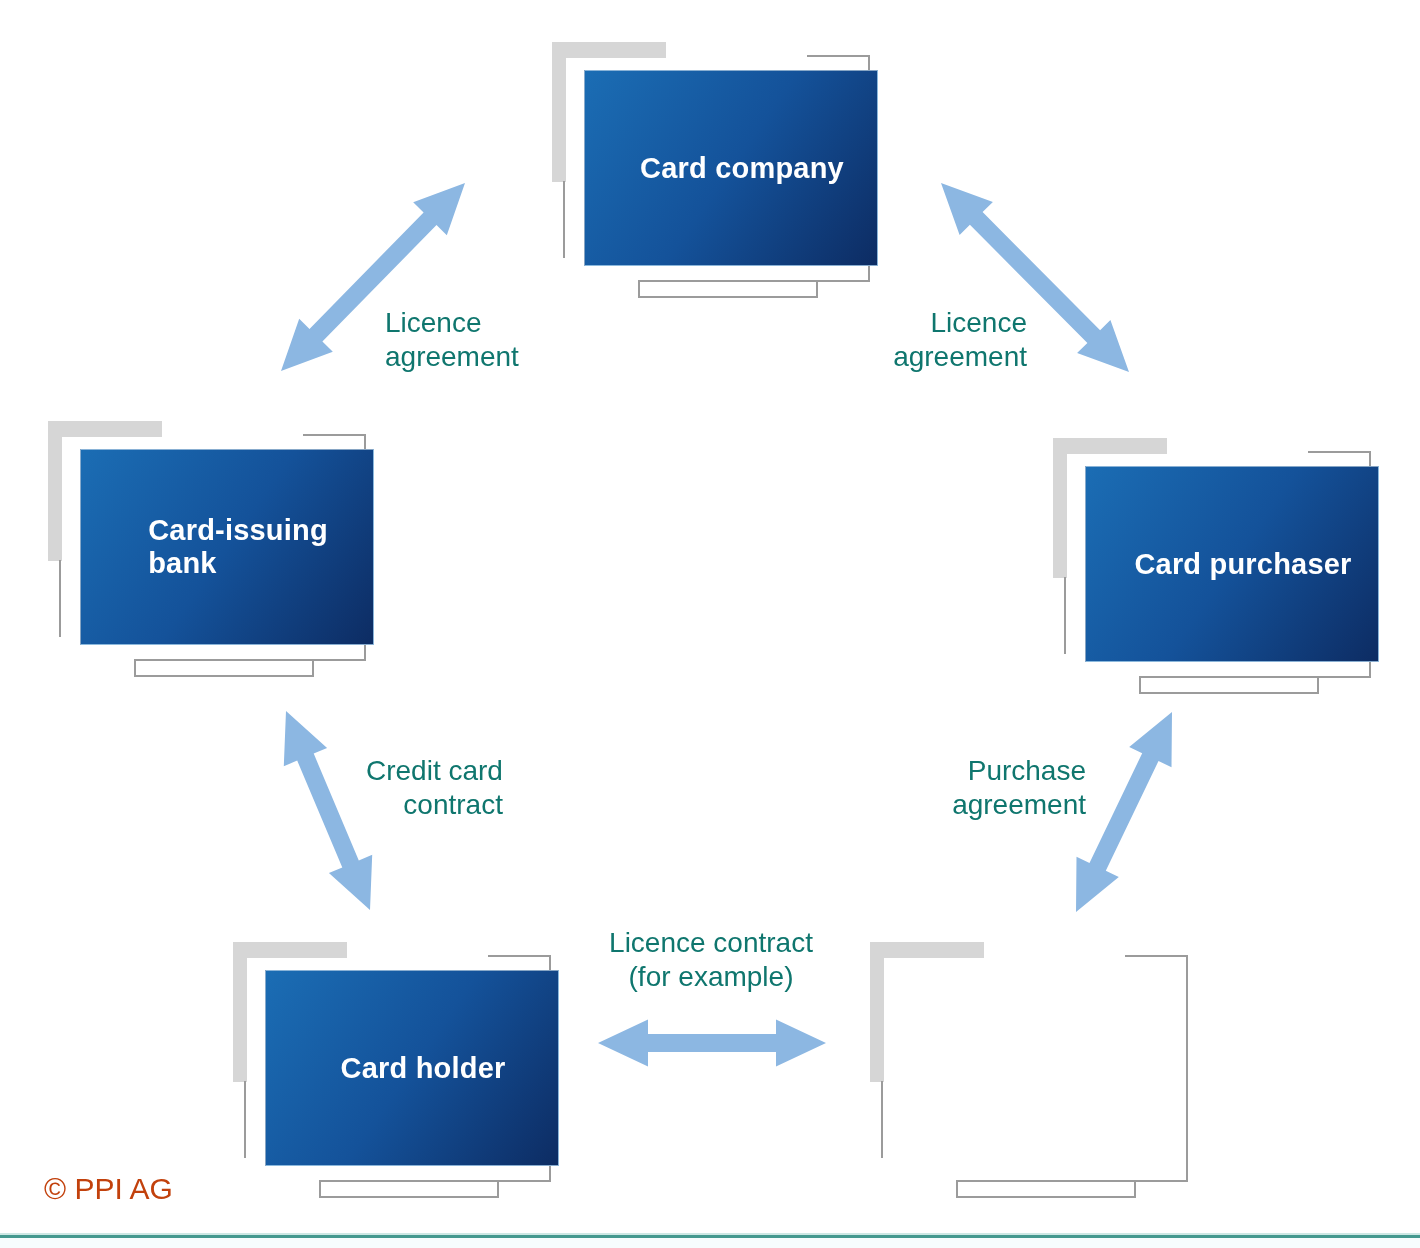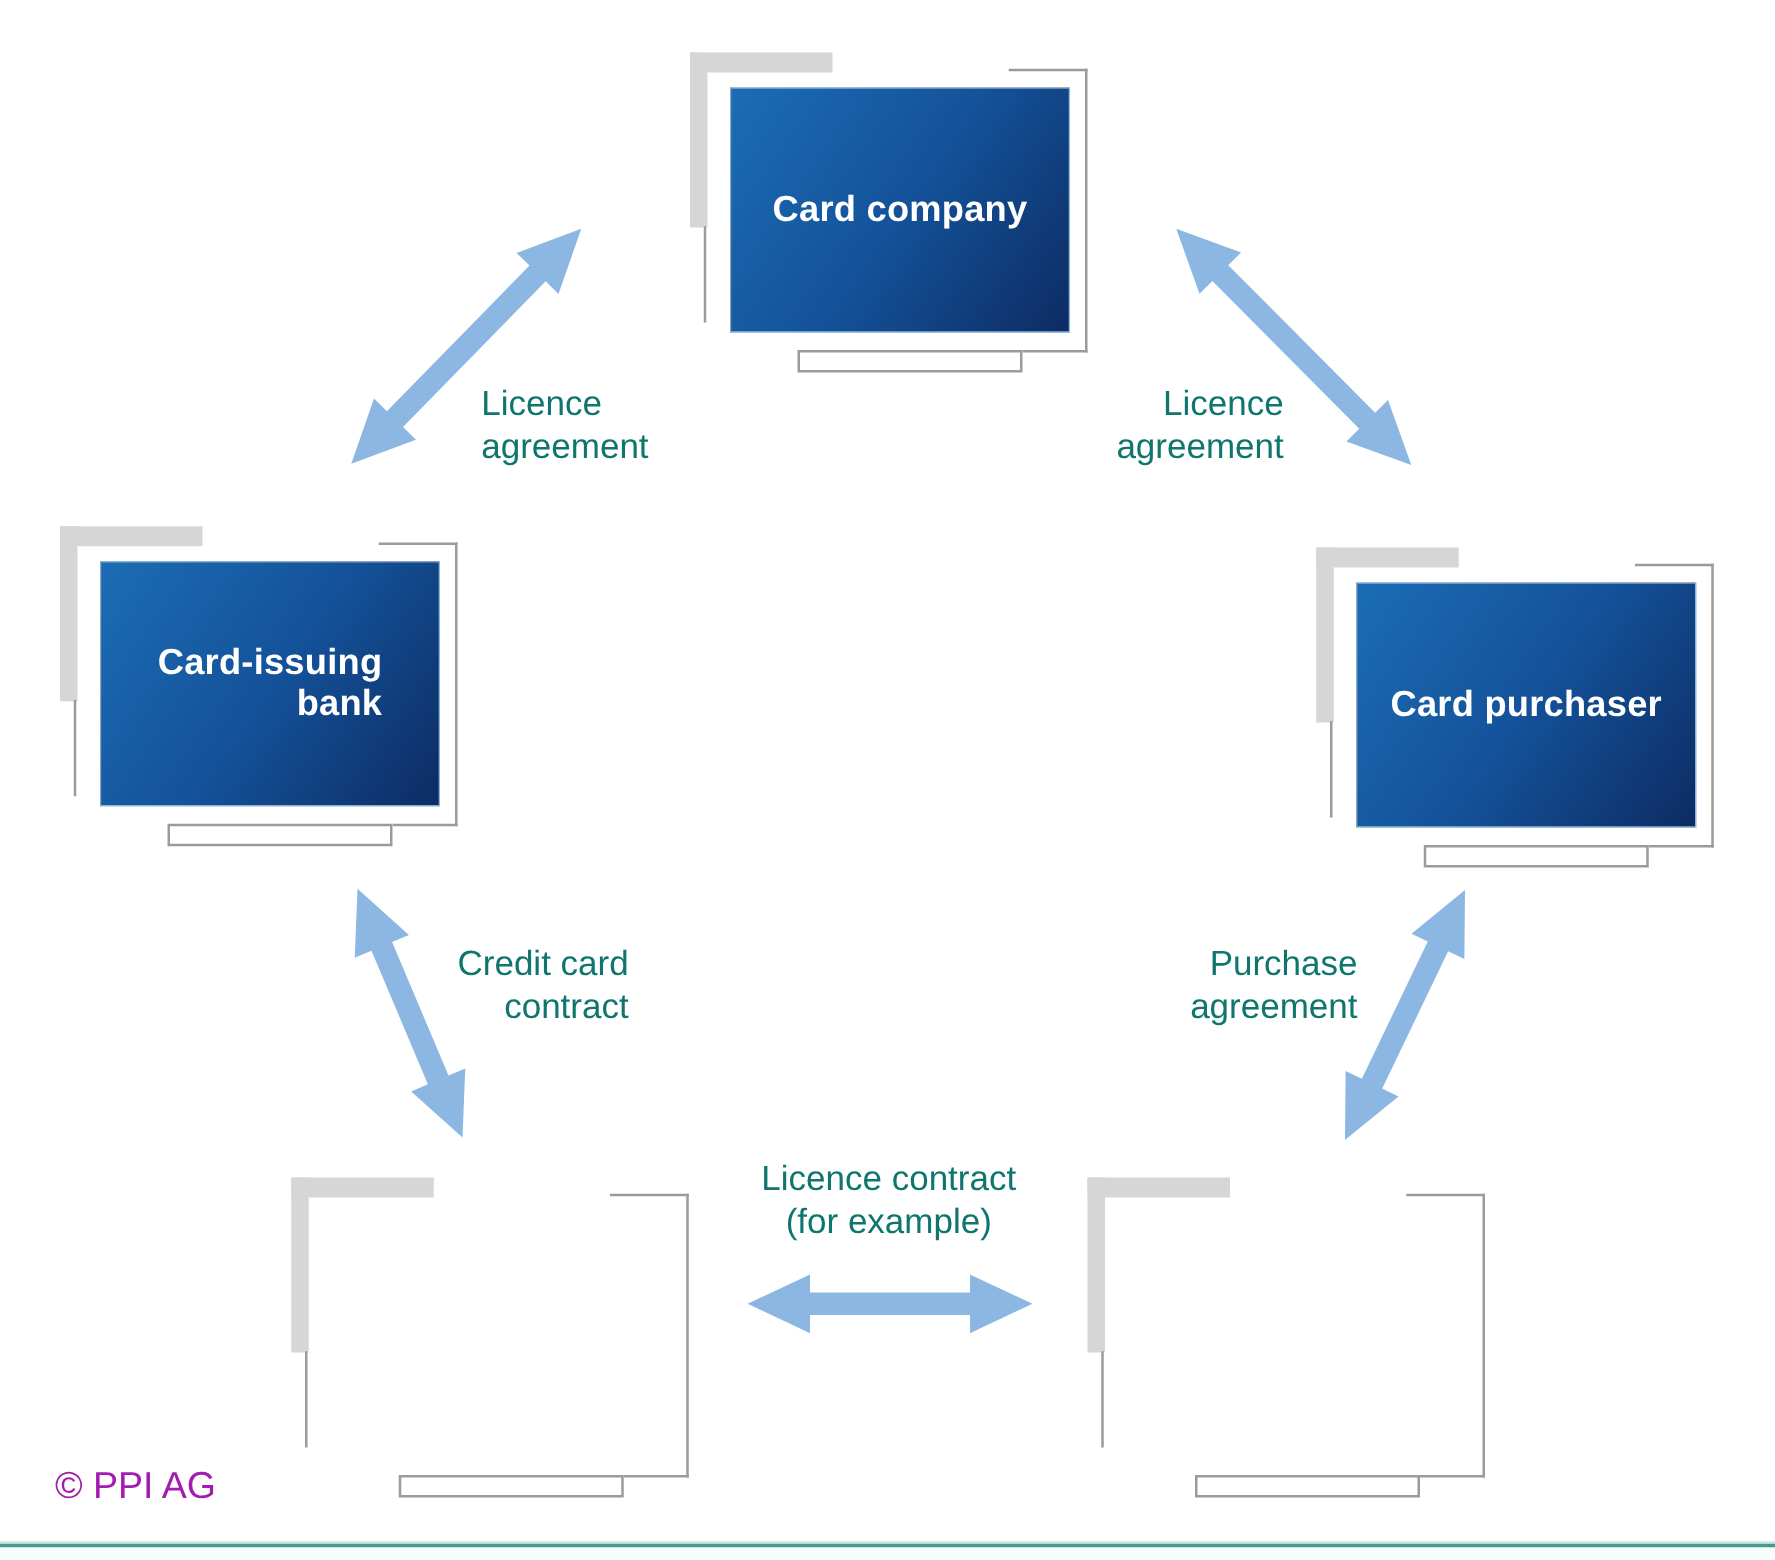--- a/index.html
+++ b/index.html
@@ -16,21 +16,21 @@
   .gl-v{left:0;top:0;width:14px;height:140px;background:#d6d6d6;}
   .left-line{left:11px;top:139px;width:2px;height:77px;background:#9b9b9b;}
   .bk-top{left:255px;top:13px;width:63px;height:2px;background:#9b9b9b;}
   .bk-right{left:316px;top:13px;width:2px;height:227px;background:#9b9b9b;}
   .bk-bottom{left:266px;top:238px;width:52px;height:2px;background:#9b9b9b;}
   .stand{left:86px;top:238px;width:176px;height:14px;background:#ffffff;border:2px solid #9b9b9b;}
   .screen{
     left:32px;top:28px;width:270px;height:194px;
     background:linear-gradient(125deg,#1b6db4 0%,#14529a 50%,#0d2c63 100%);
     border:1px solid rgba(200,228,245,.65);
-    display:flex;align-items:center;justify-content:center;text-align:right;
+    display:flex;align-items:center;justify-content:center;text-align:left;padding-left:22px;
   }
   .screen span{
     color:#ffffff;font-weight:bold;font-size:29px;line-height:33px;
     white-space:pre-line;letter-spacing:.2px;
   }
   .node-company{left:552px;top:42px;}
   .node-bank{left:48px;top:421px;}
   .node-purchaser{left:1053px;top:438px;}
   .node-holder{left:233px;top:942px;}
   .node-retailers{left:870px;top:942px;}
@@ -43,21 +43,21 @@
     position:absolute;color:#0f766e;font-size:28px;line-height:34px;
     white-space:pre-line;
   }
   .lbl-licence-left{left:385px;top:306px;text-align:left;}
   .lbl-licence-right{right:393px;top:306px;text-align:right;}
   .lbl-credit{left:366px;top:754px;text-align:right;}
   .lbl-purchase-agreement{right:334px;top:754px;text-align:right;}
   .lbl-purchase-contract{left:711px;top:926px;transform:translateX(-50%);text-align:center;}
 
   
-  .copyright{position:absolute;left:44px;top:1172px;font-size:30px;color:#a21caf;}
+  .copyright{position:absolute;left:44px;top:1172px;font-size:30px;color:#c2410c;}
   .footer-line-soft{position:absolute;left:0;top:1233px;width:1420px;height:2px;background:#cde8e4;}
   .footer-line{position:absolute;left:0;top:1235px;width:1420px;height:3px;background:#45998f;}
   .footer-bg{position:absolute;left:0;top:1238px;width:1420px;height:10px;background:#f7fcfd;}
 </style>
 </head>
 <body>
 
 <div class="canvas">
 
   <svg id="arrows-svg" viewBox="0 0 1420 1248">
@@ -109,20 +109,23 @@
   </div>
 
   <div class="node node-holder">
     <div class="gl-h"></div>
     <div class="gl-v"></div>
     <div class="left-line"></div>
     <div class="bk-top"></div>
     <div class="bk-right"></div>
     <div class="bk-bottom"></div>
     <div class="stand"></div>
+    <div class="screen">
+      <span>Card holder</span>
+    </div>
   </div>
 
   <div class="node node-retailers">
     <div class="gl-h"></div>
     <div class="gl-v"></div>
     <div class="left-line"></div>
     <div class="bk-top"></div>
     <div class="bk-right"></div>
     <div class="bk-bottom"></div>
     <div class="stand"></div>

